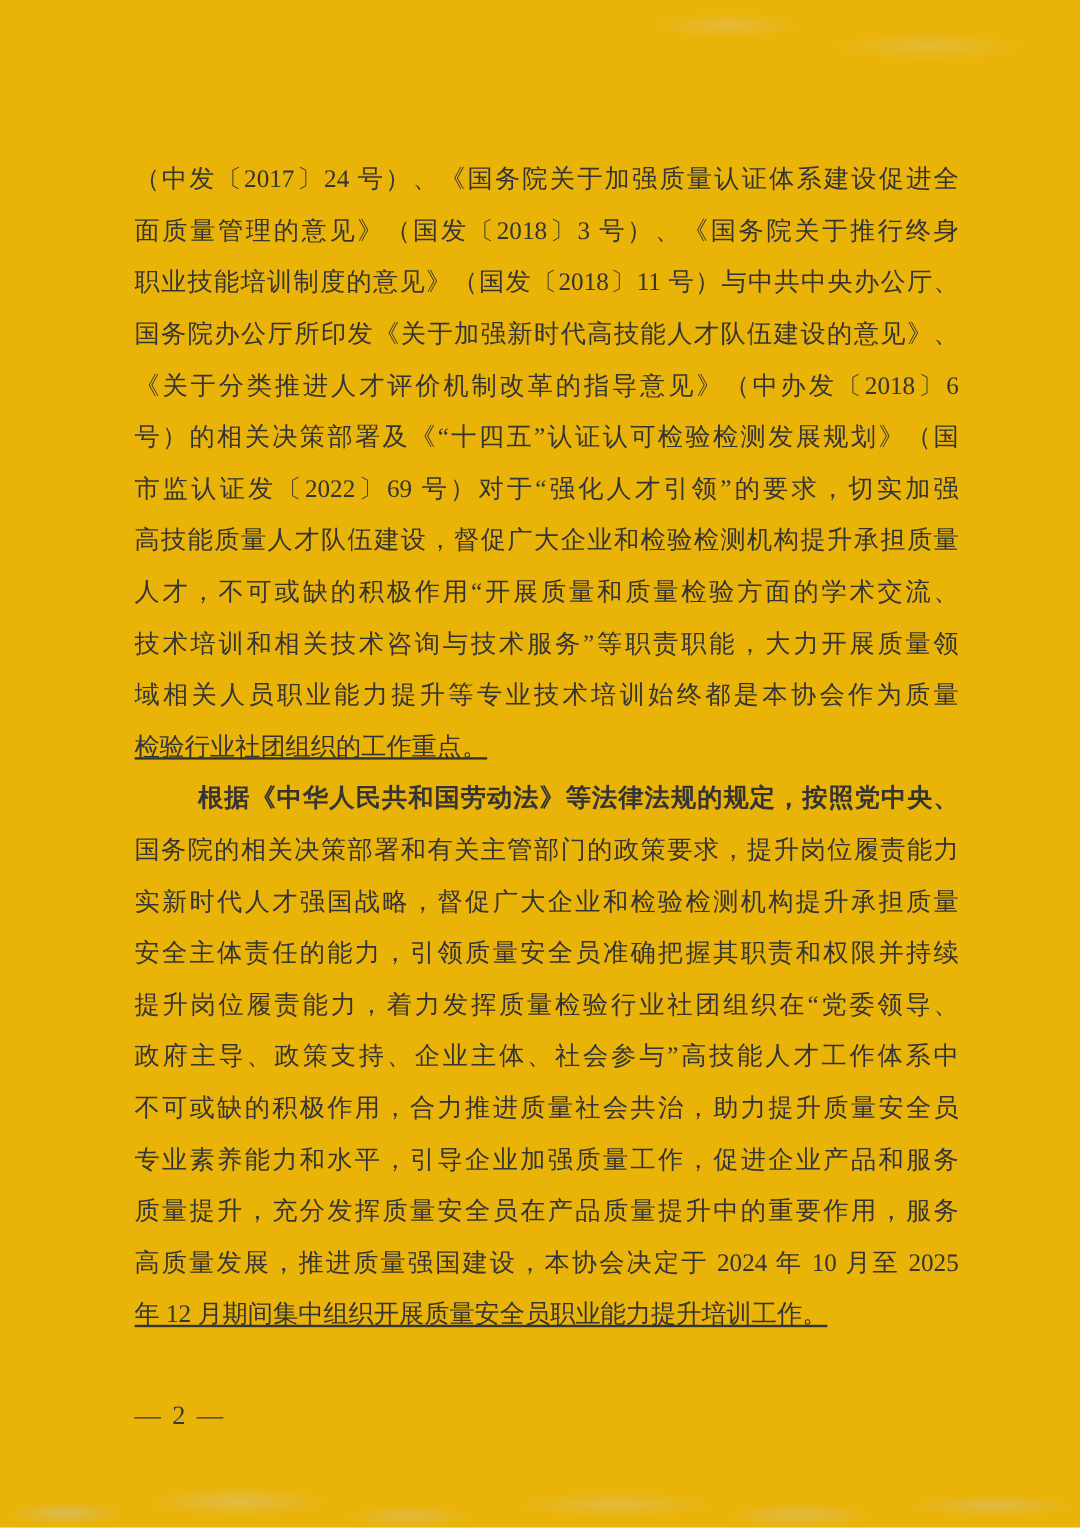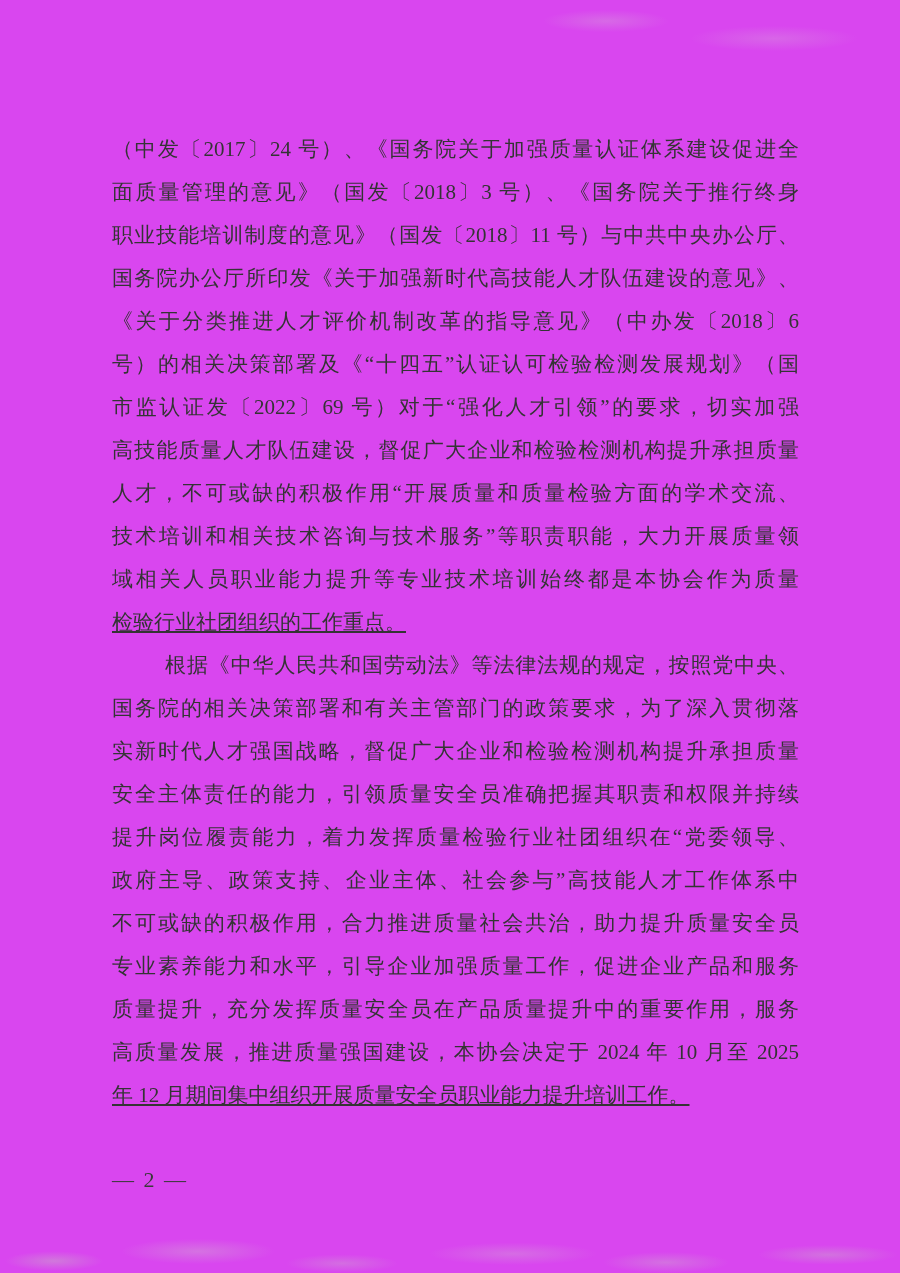--- a/index.html
+++ b/index.html
@@ -5,21 +5,21 @@
   html, body {
     margin: 0;
     padding: 0;
     background: #e8e8e6;
   }
   .page {
     position: relative;
     width: 900px;
     height: 1273px;
     margin: 0 auto;
-    background: #d946ef;
+    background: #eab308;
     overflow: hidden;
     font-family: "Liberation Serif", "DejaVu Serif", serif;
     color: #343434;
   }
   
   .scan-noise-bottom {
     position: absolute;
     left: 0;
     bottom: 0;
     width: 100%;
@@ -56,20 +56,21 @@
     text-align-last: justify;
     overflow: hidden;
     white-space: normal;
   }
   .line.para-end {
     text-align-last: left;
     text-decoration: underline;
   }
   .line.indent {
     padding-left: 53px;
+    font-weight: bold;
   }
   .footer {
     position: absolute;
     left: 112px;
     top: 1167px;
     font-size: 22px;
     line-height: 26px;
     letter-spacing: 2px;
     color: #3a3a3a;
   }
@@ -93,21 +94,21 @@
       <div class="line">市监认证发〔2022〕69 号）对于“强化人才引领”的要求，切实加强</div>
       <div class="line">高技能质量人才队伍建设，督促广大企业和检验检测机构提升承担质量</div>
       <div class="line">人才，不可或缺的积极作用“开展质量和质量检验方面的学术交流、</div>
       <div class="line">技术培训和相关技术咨询与技术服务”等职责职能，大力开展质量领</div>
       <div class="line">域相关人员职业能力提升等专业技术培训始终都是本协会作为质量</div>
       <div class="line para-end">检验行业社团组织的工作重点。</div>
     </div>
 
     <div>
       <div class="line indent">根据《中华人民共和国劳动法》等法律法规的规定，按照党中央、</div>
-      <div class="line">国务院的相关决策部署和有关主管部门的政策要求，为了深入贯彻落</div>
+      <div class="line">国务院的相关决策部署和有关主管部门的政策要求，提升岗位履责能力</div>
       <div class="line">实新时代人才强国战略，督促广大企业和检验检测机构提升承担质量</div>
       <div class="line">安全主体责任的能力，引领质量安全员准确把握其职责和权限并持续</div>
       <div class="line">提升岗位履责能力，着力发挥质量检验行业社团组织在“党委领导、</div>
       <div class="line">政府主导、政策支持、企业主体、社会参与”高技能人才工作体系中</div>
       <div class="line">不可或缺的积极作用，合力推进质量社会共治，助力提升质量安全员</div>
       <div class="line">专业素养能力和水平，引导企业加强质量工作，促进企业产品和服务</div>
       <div class="line">质量提升，充分发挥质量安全员在产品质量提升中的重要作用，服务</div>
       <div class="line">高质量发展，推进质量强国建设，本协会决定于 2024 年 10 月至 2025</div>
       <div class="line para-end">年 12 月期间集中组织开展质量安全员职业能力提升培训工作。</div>
     </div>

